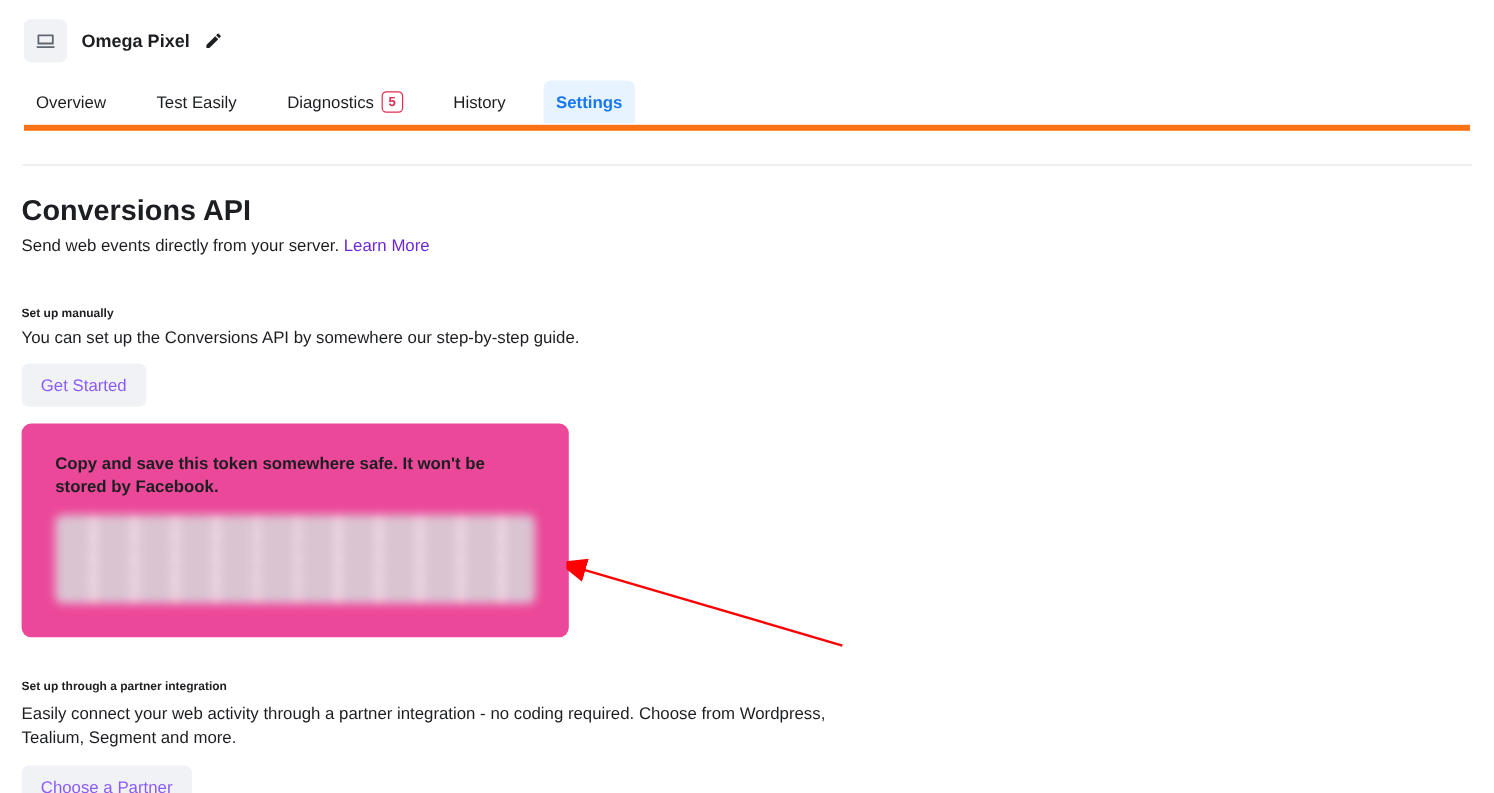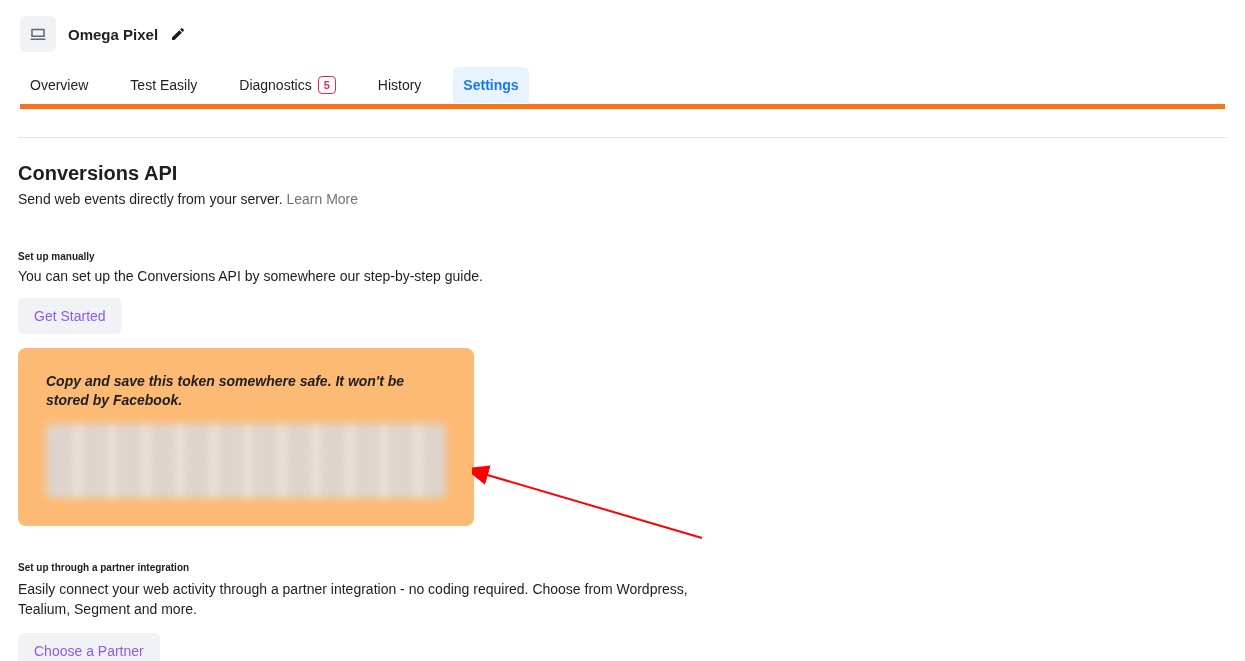--- a/index.html
+++ b/index.html
@@ -75,30 +75,30 @@
   }
   .divider {
     height: 1px;
     background: #e4e6eb;
     margin: 28px 18px 0 18px;
   }
   .content {
     padding: 24px 18px 20px 18px;
   }
   .section-title {
-    font-size: 20px;
+    font-size: 24px;
     font-weight: 700;
     margin-bottom: 6px;
   }
   .section-desc {
     font-size: 14px;
     color: #1c1e21;
   }
   .section-desc a, .learn-more {
-    color: #737373;
+    color: #6d28d9;
     text-decoration: none;
     cursor: pointer;
   }
   .sub-title {
     font-size: 10px;
     font-weight: 700;
     margin-top: 44px;
     margin-bottom: 6px;
   }
   .sub-desc {
@@ -110,26 +110,25 @@
     background: #f0f2f5;
     border: none;
     border-radius: 6px;
     padding: 10px 16px;
     font-size: 14px;
     font-weight: 500;
     color: #8b5cf6;
     cursor: pointer;
   }
   .token-panel {
-    background: #fdba74;
+    background: #ec4899;
     border-radius: 8px;
     padding: 24px 28px 28px 28px;
     width: 456px;
     margin-top: 14px;
-    font-style: italic;
   }
   .token-panel .panel-text {
     font-size: 14px;
     font-weight: 700;
     line-height: 1.35;
     margin-bottom: 14px;
     max-width: 400px;
   }
   .token-box {
     background: #fff;

